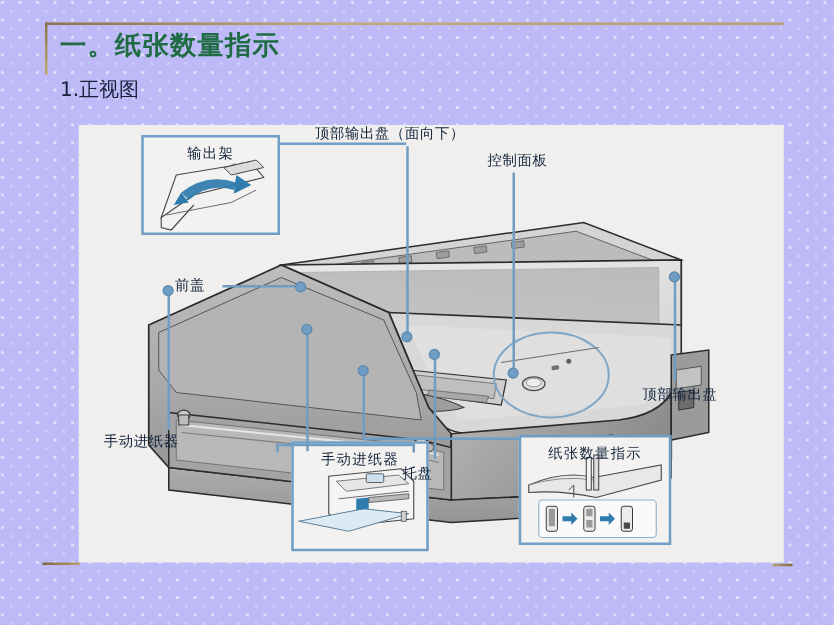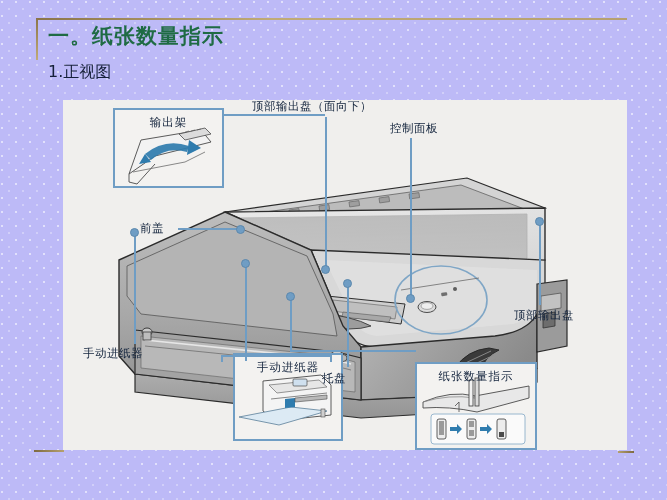--- a/index.html
+++ b/index.html
@@ -245,21 +245,21 @@
   <div class="lead lead-v" style="left:267px;top:255px;height:7px;"></div>
 
   <div class="lbl" style="left:259px;top:271px;">托盘</div>
   <div class="lead lead-v" style="left:284px;top:183px;height:84px;"></div>
   <div class="dot" style="left:280px;top:179px;"></div>
 
   <div class="lbl" style="left:451px;top:208px;">顶部输出盘</div>
   <div class="lead lead-v" style="left:476px;top:121px;height:84px;"></div>
   <div class="dot" style="left:472px;top:117px;"></div>
 
-  <div class="inset" style="left:352px;top:262px;width:122px;height:88px;">
+  <div class="inset" style="left:352px;top:248px;width:122px;height:88px;">
     <div class="cap">纸张数量指示</div>
     <svg width="118" height="84" viewBox="0 0 118 84">
       <path d="M6 38 Q34 26 58 32 L112 22 L112 34 L60 48 Q32 42 6 44 Z" fill="#e8e8e8" stroke="#4a4a4a" stroke-width="0.9"></path>
       <path d="M6 38 Q32 30 58 34" fill="none" stroke="#8a8a8a" stroke-width="0.8"></path>
       <rect x="52" y="16" width="4" height="26" fill="#f2f2f2" stroke="#3a3a3a" stroke-width="0.8"></rect>
       <rect x="58" y="14" width="4" height="28" fill="#dcdcdc" stroke="#3a3a3a" stroke-width="0.8"></rect>
       <path d="M38 42 L42 38 L42 48" fill="none" stroke="#4a4a4a" stroke-width="0.8"></path>
 
       <rect x="14" y="50" width="94" height="30" rx="3" fill="#fafafa" stroke="#8fb0c9" stroke-width="0.9"></rect>
       <g>

